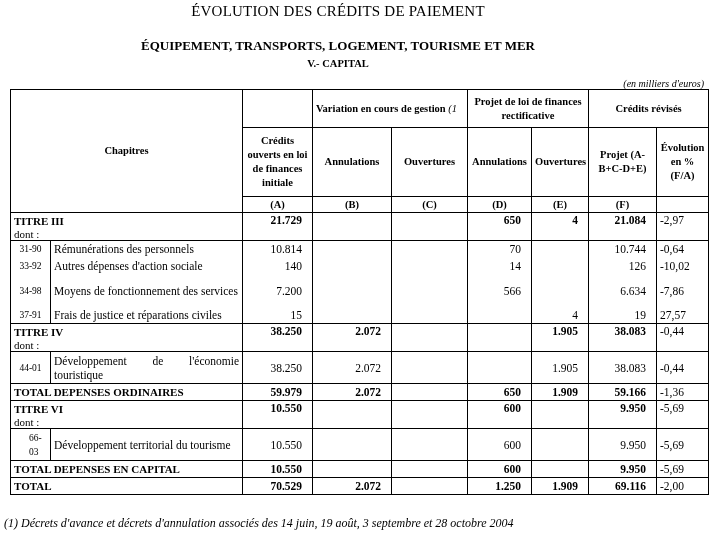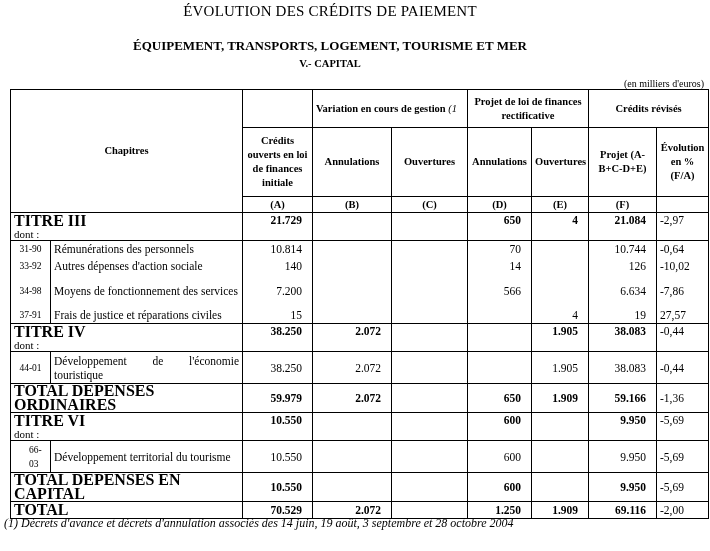--- a/index.html
+++ b/index.html
@@ -1,29 +1,29 @@
 <!DOCTYPE html>
 <html><head>
 <meta charset="utf-8">
 <style>
   html, body { margin:0; padding:0; background:#ffffff; }
   body { width:710px; height:551px; position:relative; overflow:hidden; font-family:"Liberation Serif", serif; color:#000; }
-  .title { position:absolute; left:0; width:660px; text-align:center; font-weight:normal; }
+  .title { position:absolute; left:8px; width:660px; text-align:center; font-weight:normal; }
   #t1 { top:3px; font-size:15px; letter-spacing:0.2px; }
   #t2 { top:38px; font-size:13px; font-weight:bold; }
   #t3 { top:58px; font-size:10.5px; font-weight:bold; }
-  #unit { position:absolute; right:6px; top:78px; font-size:10px; }
+  #unit { position:absolute; right:6px; top:78px; font-size:10px; font-style:italic; }
   table.main { position:absolute; left:10px; top:89px; border-collapse:collapse; width:698px; table-layout:fixed; font-size:11.5px; }
   table.main td { border:1px solid #000; padding:0 3px; vertical-align:middle; line-height:14px; }
   .hdr { font-weight:bold; text-align:center; font-size:10.5px; line-height:14px; }
   .num { text-align:right; padding-right:10px !important; }
   .b { font-weight:bold; }
   .code { font-size:9.5px; text-align:center; }
   .thick-top td { border-top:3px solid #000; }
-  .section { font-weight:bold; font-size:16px; }
+  .section { font-weight:bold; font-size:11px; }
   .dont { font-size:11px; line-height:12px; }
   .noborder-bottom { border-bottom:none !important; }
   .noborder-top { border-top:none !important; }
   .just { text-align:justify; text-align-last:left; }
   #foot { position:absolute; left:4px; top:514px; font-size:12px; font-style:italic; line-height:19px; }
 </style>
 </head>
 <body>
 
 <div id="t1" class="title">ÉVOLUTION DES CRÉDITS DE PAIEMENT</div>

